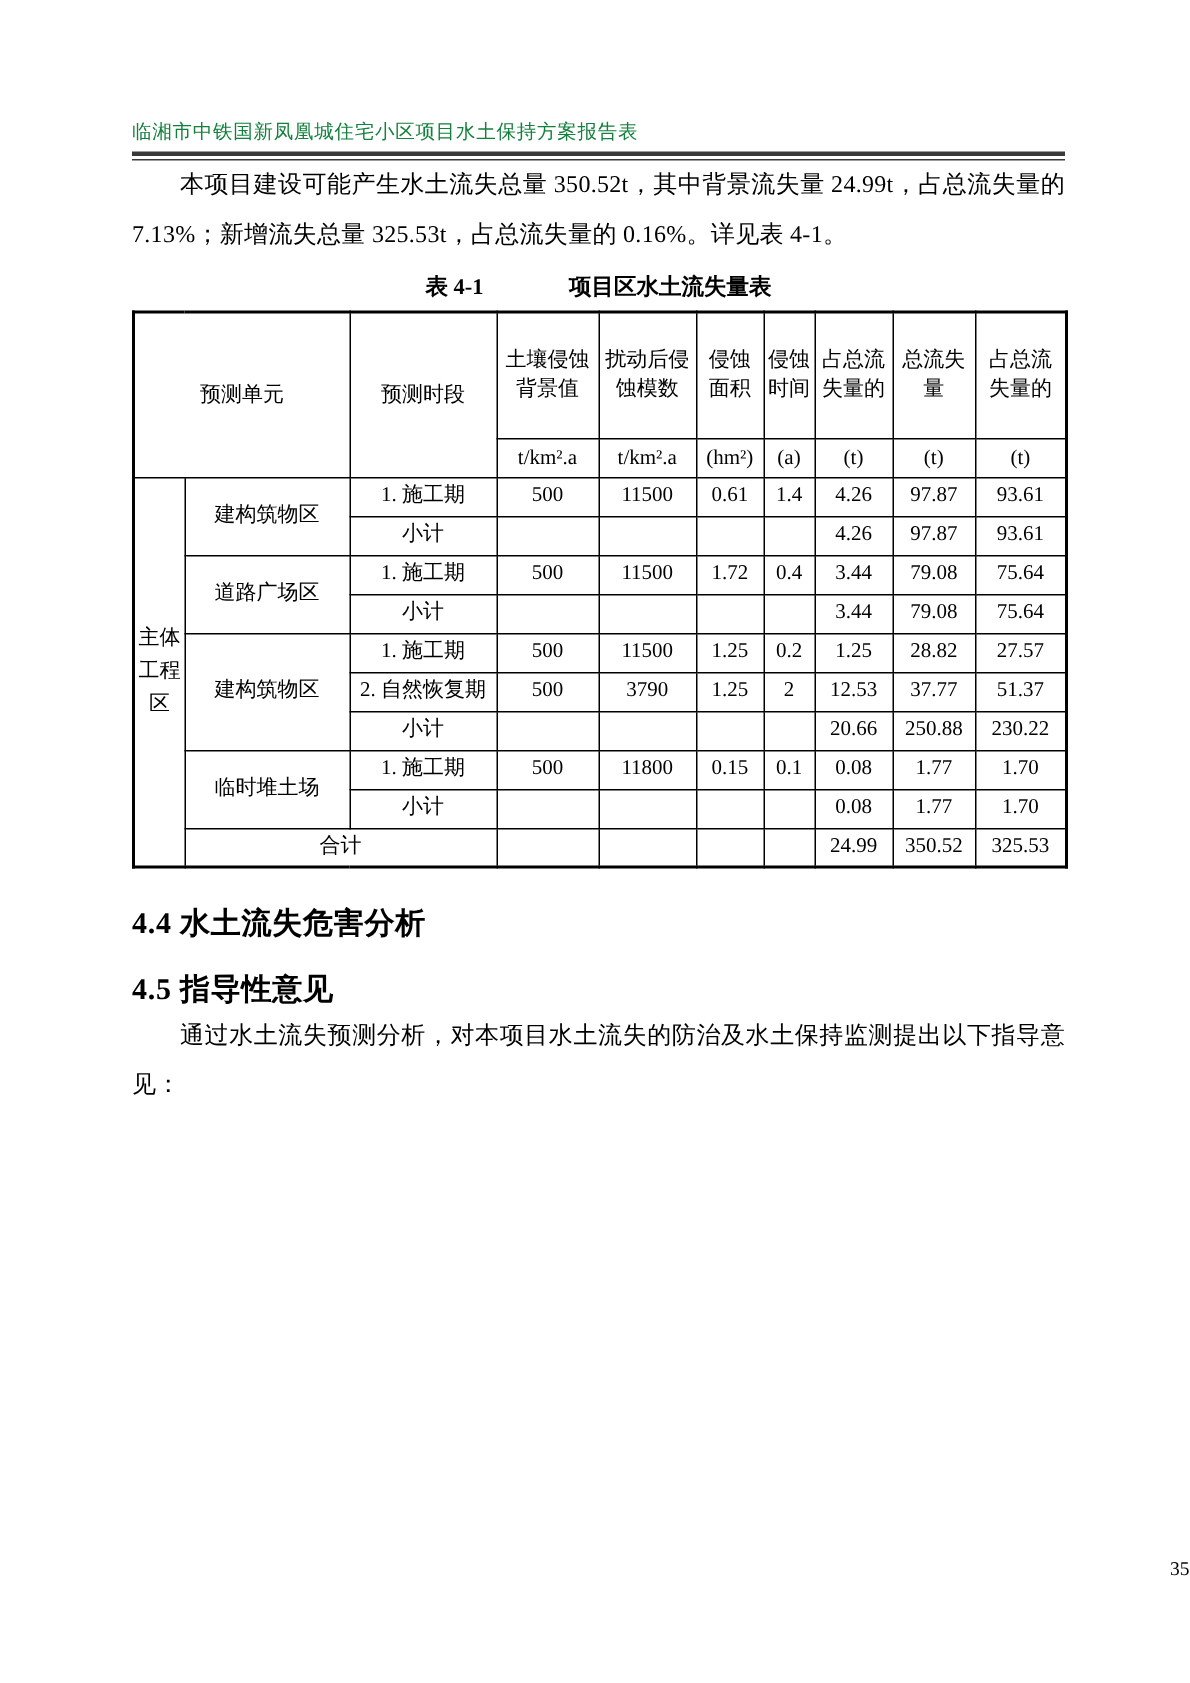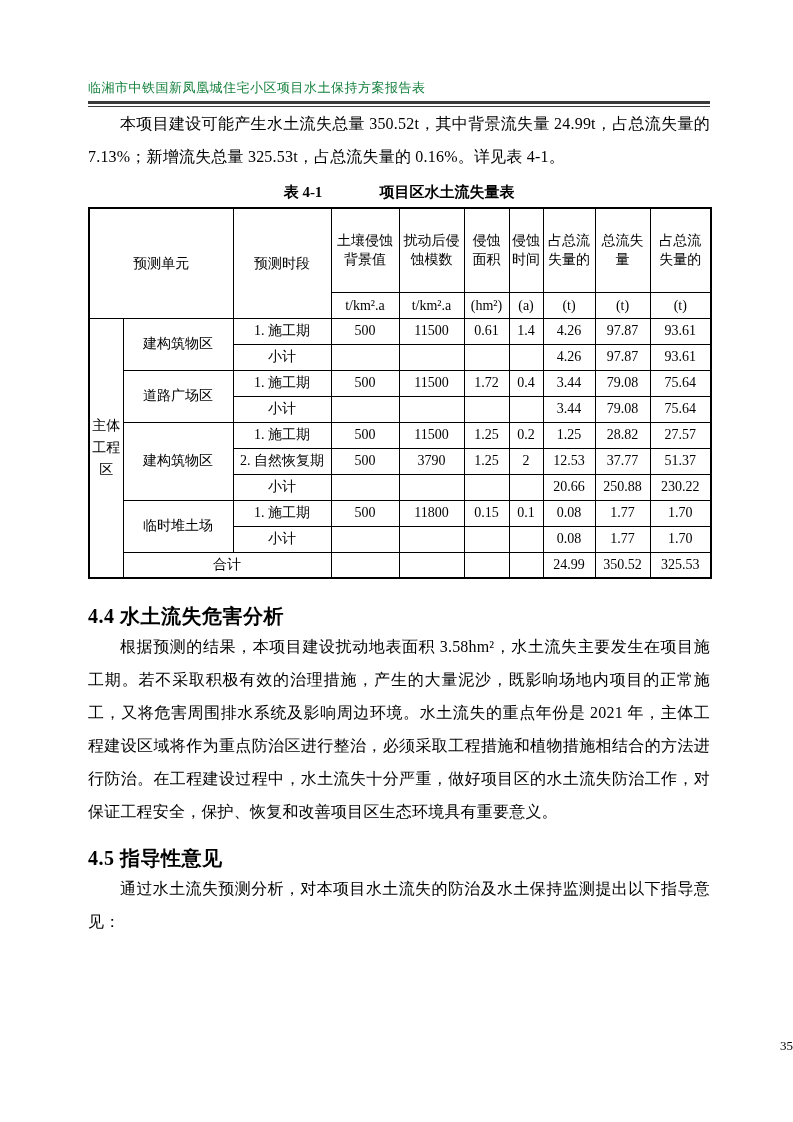--- a/index.html
+++ b/index.html
@@ -246,20 +246,19 @@
         <td></td>
         <td></td>
         <td>24.99</td>
         <td>350.52</td>
         <td>325.53</td>
       </tr>
     </tbody>
   </table>
 
   <h2 class="sec s44">4.4 水土流失危害分析</h2>
-  <p class="doc indent after-heading">根据预测的结果，本项目建设扰动地表面积 3.58hm²，水土流失主要发生在项目施工期。若不采取积极有效的治理措施，产生的大量泥沙，既影响场地内项目的正常施工，又将危害周围排水系统及影响周边环境。水土流失的重点年份是 2021 年，主体工程建设区域将作为重点防治区进行整治，必须采取工程措施和植物措施相结合的方法进行防治。在工程建设过程中，水土流失十分严重，做好项目区的水土流失防治工作，对保证工程安全，保护、恢复和改善项目区生态环境具有重要意义。</p>
 
   <h2 class="sec s45">4.5 指导性意见</h2>
   <p class="doc indent after-heading">通过水土流失预测分析，对本项目水土流失的防治及水土保持监测提出以下指导意见：</p>
 
 </div>
 
 <div class="page-number">35</div>
 
 </body></html>

